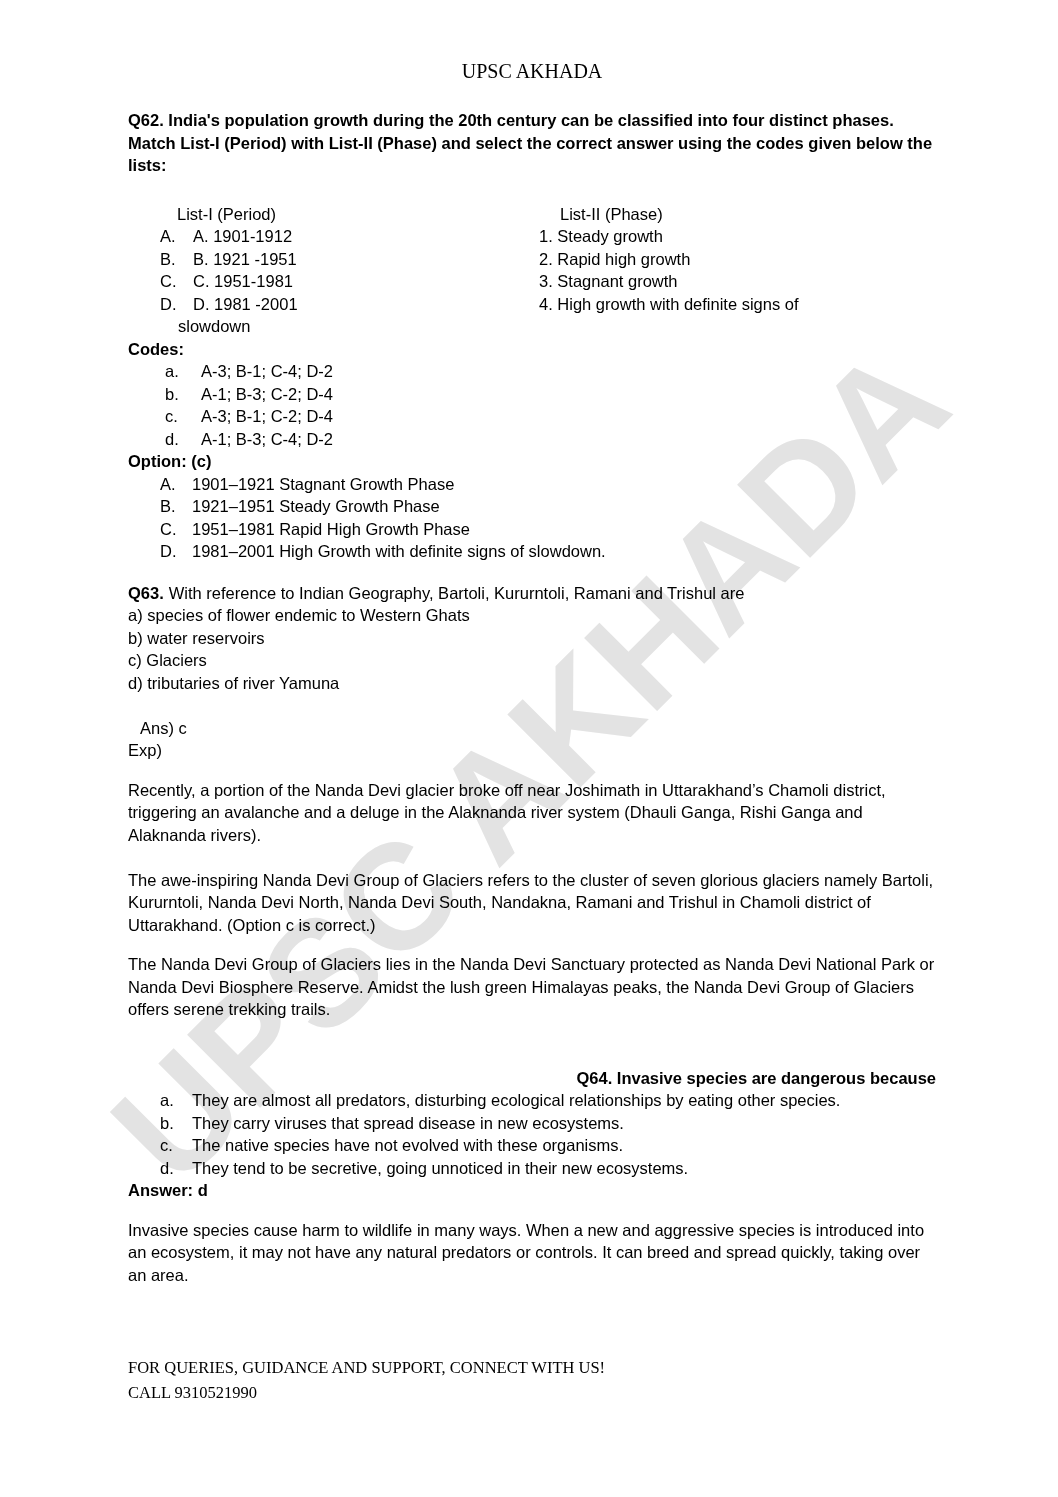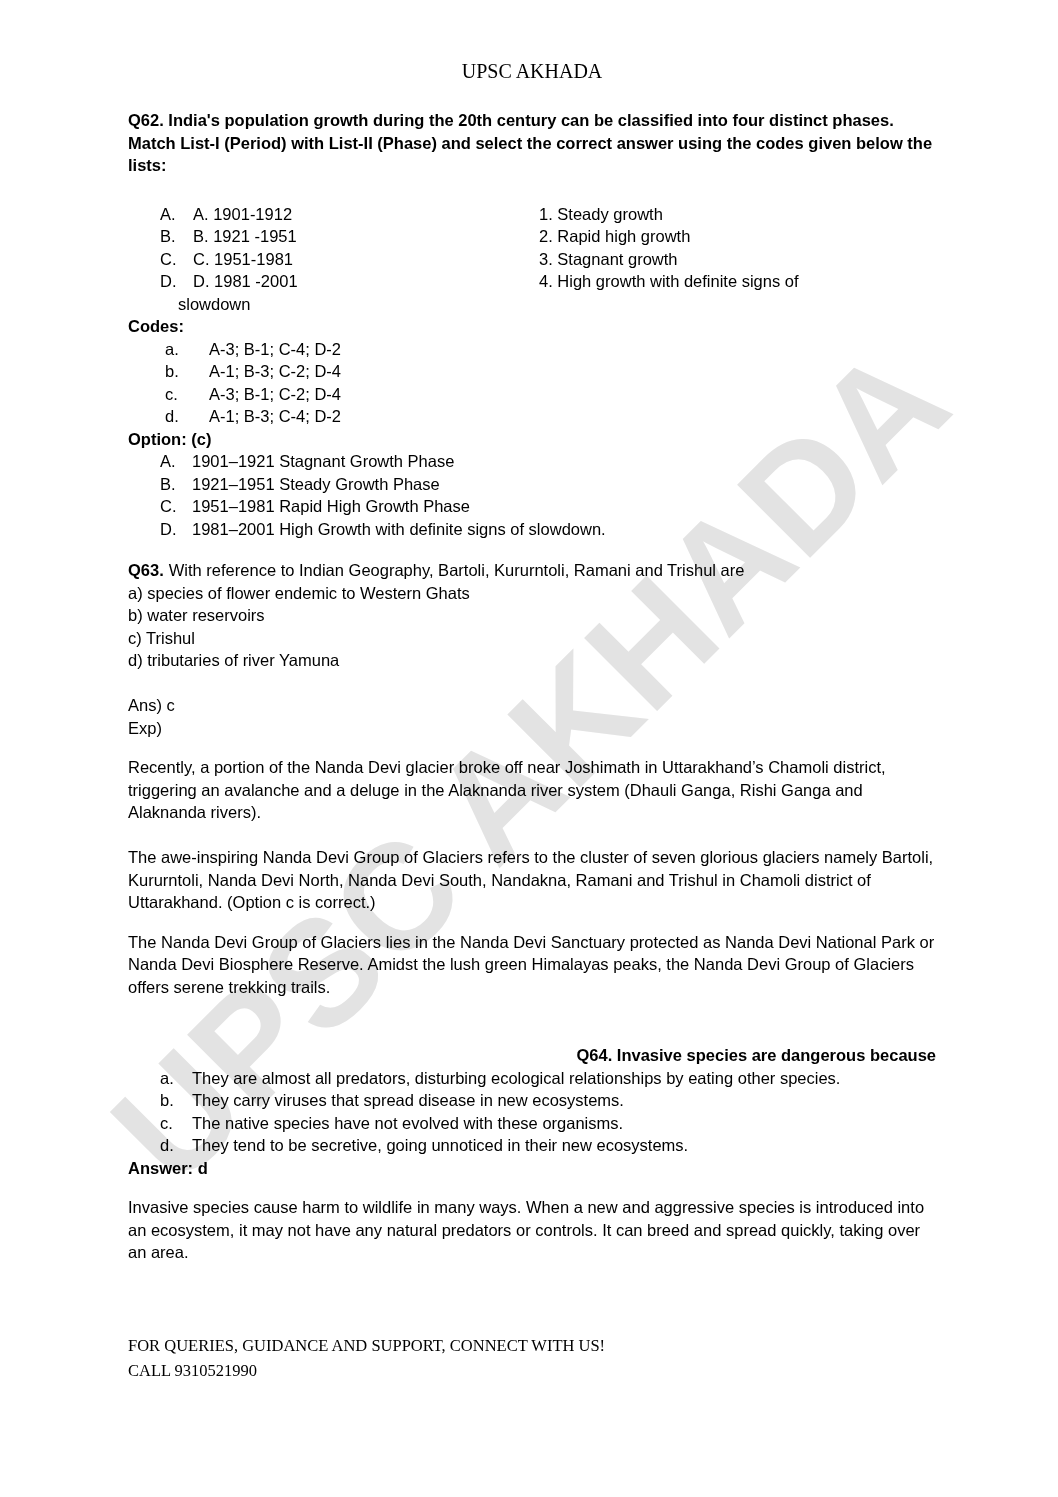--- a/index.html
+++ b/index.html
@@ -45,29 +45,29 @@
   .mrow{position:relative;height:22.5px;}
   .mrow .l1h{position:absolute;left:49px;}
   .mrow .l2h{position:absolute;left:432px;}
   .mrow .marker{position:absolute;left:32px;}
   .mrow .ltext{position:absolute;left:65px;}
   .mrow .rtext{position:absolute;left:411px;white-space:nowrap;}
   .mrow .cont{position:absolute;left:50px;}
   
   .crow{position:relative;height:22.5px;}
   .crow .marker{position:absolute;left:37px;}
-  .crow .ctext{position:absolute;left:81px;}
+  .crow .ctext{position:absolute;left:73px;}
   
   .arow{position:relative;height:22.5px;}
   .arow .marker{position:absolute;left:32px;}
   .arow .atext{position:absolute;left:64px;}
   
   .q63-line{margin-top:19px;}
   .q63-line .qnum{font-weight:bold;margin-right:5px;}
-  .ans-line{margin-top:22.5px;}
+  .ans-line{margin-top:22.5px;margin-left:12px;}
   
   .para{margin-top:17px;}
   .gap-para{margin-top:22.5px;}
   .gap-para2{}
   
   .q64-heading{margin-top:46px;font-weight:bold;text-align:right;}
   .opt{position:relative;padding-left:64px;}
   .opt .marker{position:absolute;left:32px;}
   
   .footer{
@@ -98,20 +98,24 @@
   <div class="watermark">UPSC AKHADA</div>
 
   <div class="content">
 
     <div class="doc-title">UPSC AKHADA</div>
 
     <p class="bold q-heading">Q62. India's population growth during the 20th century can be classified into four distinct phases. Match List-I (Period) with List-II (Phase) and select the correct answer using the codes given below the lists:</p>
 
     <div class="match">
       <div class="mrow">
+        <span class="l1h">List-I (Period)</span>
+        <span class="l2h">List-II (Phase)</span>
+      </div>
+      <div class="mrow">
         <span class="marker">A.</span>
         <span class="ltext">A. 1901-1912</span>
         <span class="rtext">1. Steady growth</span>
       </div>
       <div class="mrow">
         <span class="marker">B.</span>
         <span class="ltext">B. 1921 -1951</span>
         <span class="rtext">2. Rapid high growth</span>
       </div>
       <div class="mrow">
@@ -167,21 +171,21 @@
         <span class="marker">D.</span>
         <span class="atext">1981–2001 High Growth with definite signs of slowdown.</span>
       </div>
     </div>
 
     <p class="q63-line">
       <span class="qnum">Q63.</span><span>With reference to Indian Geography, Bartoli, Kururntoli, Ramani and Trishul are</span>
     </p>
     <p>a) species of flower endemic to Western Ghats</p>
     <p>b) water reservoirs</p>
-    <p>c) Trishul</p>
+    <p>c) Glaciers</p>
     <p>d) tributaries of river Yamuna</p>
 
     <p class="ans-line">Ans) c</p>
     <p>Exp)</p>
     <p class="para">Recently, a portion of the Nanda Devi glacier broke off near Joshimath in Uttarakhand’s Chamoli district, triggering an avalanche and a deluge in the Alaknanda river system (Dhauli Ganga, Rishi Ganga and Alaknanda rivers).</p>
     <p class="para gap-para">The awe-inspiring Nanda Devi Group of Glaciers refers to the cluster of seven glorious glaciers namely Bartoli, Kururntoli, Nanda Devi North, Nanda Devi South, Nandakna, Ramani and Trishul in Chamoli district of Uttarakhand. (Option c is correct.)</p>
     <p class="para gap-para2">The Nanda Devi Group of Glaciers lies in the Nanda Devi Sanctuary protected as Nanda Devi National Park or Nanda Devi Biosphere Reserve. Amidst the lush green Himalayas peaks, the Nanda Devi Group of Glaciers offers serene trekking trails.</p>
 
     <p class="q64-heading">Q64. Invasive species are dangerous because</p>
     <div>

